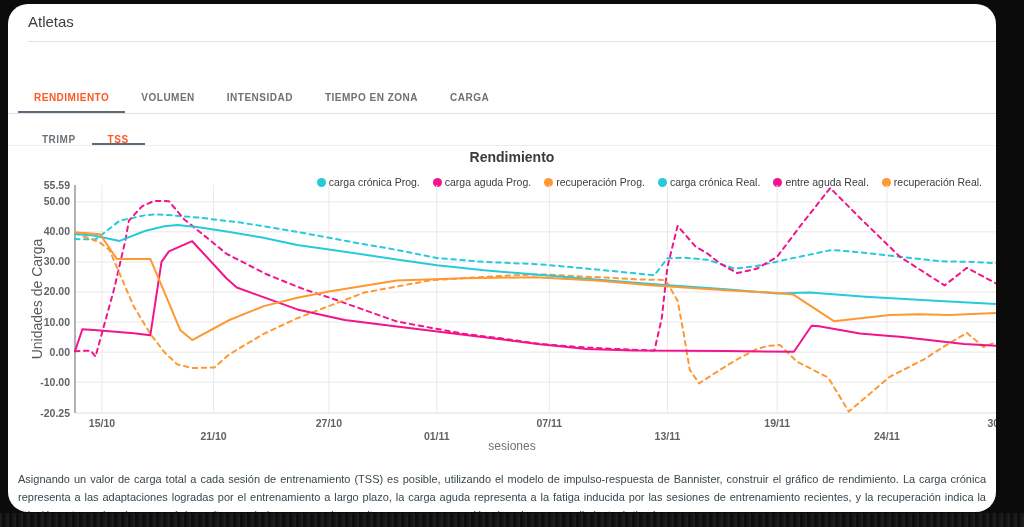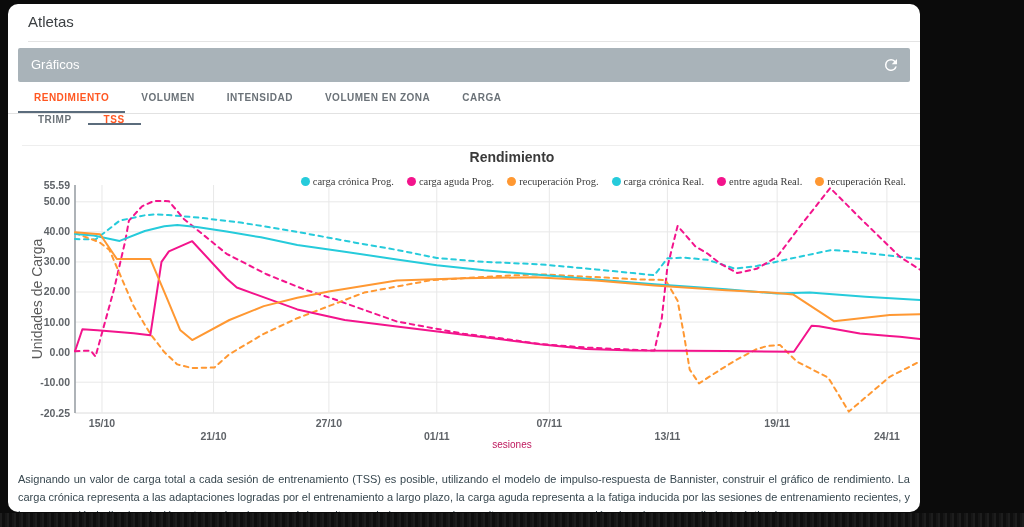--- a/index.html
+++ b/index.html
@@ -1,74 +1,64 @@
 <!DOCTYPE html>
 <html><head>
 <meta charset="utf-8">
 <style>
   html,body{margin:0;padding:0;background:#0b0b0b;width:1024px;height:527px;overflow:hidden;
     font-family:"Liberation Sans",sans-serif;}
   .noise{position:absolute;left:0;top:513px;width:1024px;height:14px;
     background:repeating-linear-gradient(90deg,#1d1d1d 0 2px,#0e0e0e 2px 5px,#161616 5px 7px);}
-  .card{position:absolute;left:8px;top:4px;width:912px;height:508px;background:#ffffff;
-    border-radius:10px;overflow:hidden;}
+  .card{position:absolute;left:8px;top:4px;width:988px;height:508px;background:#ffffff;
+    border-radius:20px;overflow:hidden;}
   .app-title{position:absolute;left:20px;top:9px;font-size:15px;color:#3c4043;}
   .top-divider{position:absolute;left:20px;right:0;top:37px;height:1px;background:#e4e4e4;}
   .panel-bar{position:absolute;left:10px;right:10px;top:44px;height:34px;background:#a9b3b9;
     border-radius:2px;color:#ffffff;}
   .panel-title{position:absolute;left:13px;top:9px;font-size:13px;color:#fff;}
   .refresh-btn{position:absolute;right:10px;top:8px;width:18px;height:18px;cursor:pointer;border:none;background:transparent;padding:0;}
   .tabs-row{position:absolute;left:0;right:0;top:78px;height:31px;border-bottom:1px solid #e2e2e2;
     display:flex;align-items:stretch;padding-left:10px;}
   .tab{position:relative;display:flex;align-items:center;padding:0 16px;font-size:10px;font-weight:bold;
     letter-spacing:.5px;color:#6b7278;cursor:pointer;}
   .tab.active{color:#ff5722;}
   .tab.active::after{content:"";position:absolute;left:0;right:0;bottom:0;height:2px;background:#5b6c7c;}
   .subtabs-row{position:absolute;left:0;right:0;top:110px;height:31px;border-bottom:1px solid #eeeeee;
-    display:flex;align-items:flex-start;margin-left:14px;}
+    display:flex;align-items:flex-end;padding-left:18px;}
   .chart-title{position:absolute;left:0;width:1008px;top:145px;text-align:center;font-size:14px;
     font-weight:bold;color:#3a3a3a;}
-  .legend{position:absolute;right:14px;top:172px;display:flex;gap:13px;align-items:center;font-family:Liberation Serif, serif;}
+  .legend{position:absolute;right:14px;top:172px;display:flex;gap:13px;align-items:center;}
   .legend-item{display:flex;align-items:center;gap:3px;cursor:pointer;}
   .legend-dot{width:9px;height:9px;border-radius:50%;}
   .legend-label{font-size:10.5px;color:#3c3c3c;}
   .y-axis-title{position:absolute;left:20px;top:180px;height:230px;width:18px;display:flex;
     align-items:center;justify-content:center;}
   .y-axis-title span{transform:rotate(-90deg);white-space:nowrap;font-size:14px;color:#5a5a5a;}
-  .x-axis-title{position:absolute;left:0;width:1008px;top:435px;text-align:center;font-size:10px;color:#be185d;}
+  .x-axis-title{position:absolute;left:0;width:1008px;top:435px;text-align:center;font-size:12px;color:#737373;}
   svg#plot{position:absolute;left:0;top:168px;}
   .tick-label{font-size:10.5px;font-weight:600;fill:#5f6368;}
   .desc{position:absolute;left:10px;right:10px;top:466px;font-size:11px;line-height:18px;
     color:#37474f;text-align:justify;}
 </style>
 </head>
 <body>
 
 <div class="noise"></div>
 
 <div class="card">
   <div class="app-title">Atletas</div>
   <div class="top-divider"></div>
 
-  <div class="panel-bar">
-    <div class="panel-title">Gráficos</div>
-    <button class="refresh-btn" title="">
-      <span>
-        <svg viewBox="0 0 24 24" width="18" height="18">
-          <path fill="#ffffff" d="M17.65 6.35A7.96 7.96 0 0 0 12 4a8 8 0 1 0 7.73 10h-2.08A6 6 0 1 1 12 6c1.66 0 3.14.69 4.22 1.78L13 11h7V4l-2.35 2.35z"></path>
-        </svg>
-      </span>
-    </button>
-  </div>
 
   <div class="tabs-row">
       <div class="tab active">RENDIMIENTO</div>
       <div class="tab">VOLUMEN</div>
       <div class="tab">INTENSIDAD</div>
-      <div class="tab">VOLUMEN EN ZONA</div>
+      <div class="tab">TIEMPO EN ZONA</div>
       <div class="tab">CARGA</div>
     </div>
   <div class="subtabs-row">
       <div class="tab">TRIMP</div>
       <div class="tab active">TSS</div>
     </div>
 
   <div class="chart-title">Rendimiento</div>
   <div class="legend">
       <div class="legend-item">

